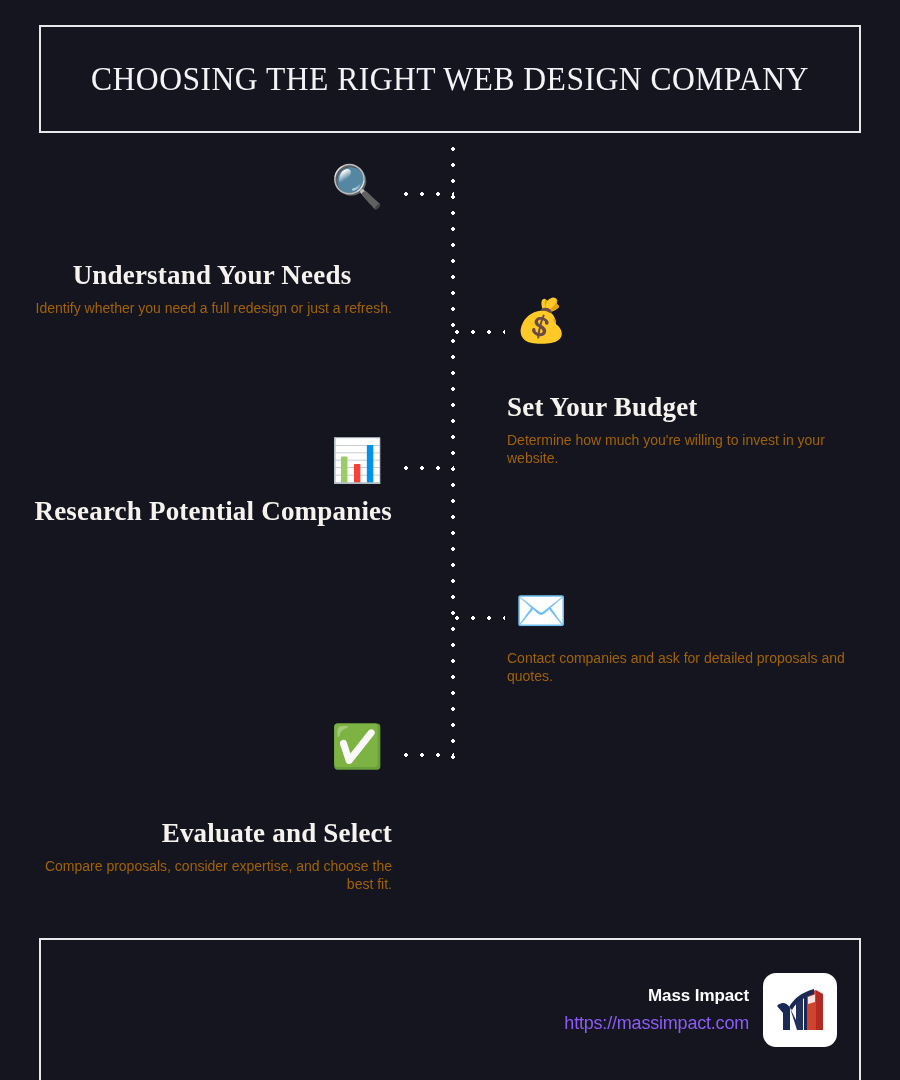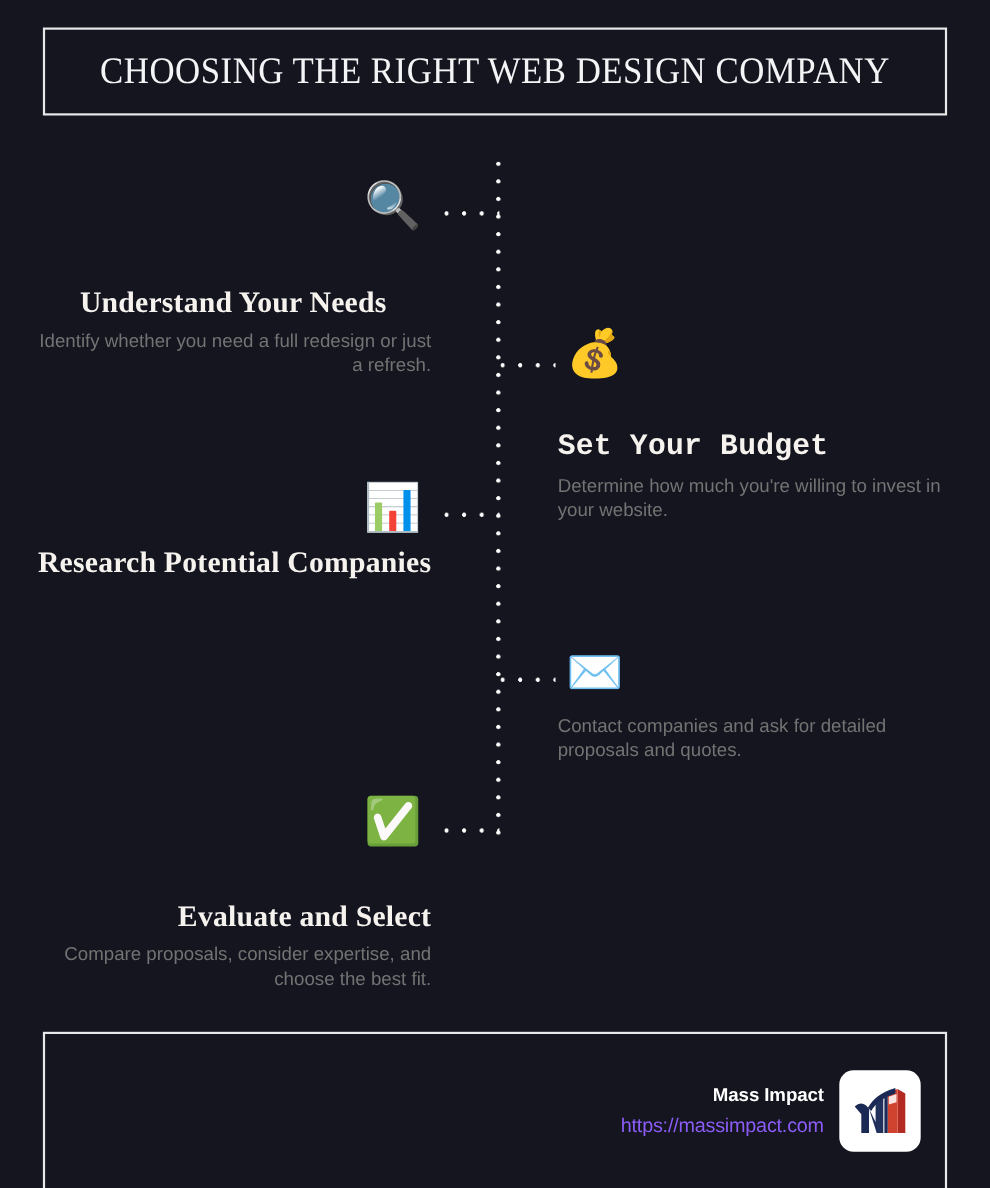--- a/index.html
+++ b/index.html
@@ -21,21 +21,21 @@
     inset: 0;
     background: #14151f;
   }
 
   
   .title-box {
     position: absolute;
     left: 39px;
     top: 25px;
     width: 822px;
-    height: 80px;
+    height: 108px;
     border: 2px solid #e8e8ea;
     box-sizing: border-box;
     display: flex;
     align-items: center;
     justify-content: center;
   }
   .title-text {
     color: #f4f4f6;
     font-family: "Liberation Serif", "DejaVu Serif", serif;
     font-size: 34px;
@@ -86,23 +86,23 @@
   .step-title {
     color: #f6f3ef;
     font-family: "Liberation Serif", "DejaVu Serif", serif;
     font-weight: bold;
     font-size: 27px;
     line-height: 1.18;
     margin: 0;
     letter-spacing: 0.2px;
   }
   .step-desc {
-    color: #737373;
+    color: #a16207;
     font-family: "Liberation Sans", sans-serif;
-    font-size: 17px;
+    font-size: 14px;
     line-height: 1.32;
     margin: 7px 0 0 0;
     font-weight: 400;
   }
 
   
   .icon-row { height: 50px; position: relative; }
   .icon-row .emoji-abs { position: absolute; top: -2px; }
 
   
@@ -174,21 +174,21 @@
       <span class="step-icon emoji-abs" style="right: 8px;">🔍</span>
     </div>
     <p class="step-title" style="margin-top: 42px; text-align: center;">Understand Your Needs</p>
     <p class="step-desc">Identify whether you need a full redesign or just a refresh.</p>
   </div>
 
   <div class="step right" style="top: 302px;">
     <div class="icon-row">
       <span class="step-icon emoji-abs" style="left: 8px;">💰</span>
     </div>
-    <p class="step-title" style="margin-top: 40px; font-family: Liberation Mono, monospace;">Set Your Budget</p>
+    <p class="step-title" style="margin-top: 40px;">Set Your Budget</p>
     <p class="step-desc">Determine how much you're willing to invest in your website.</p>
   </div>
 
   <div class="step left" style="top: 442px;">
     <div class="icon-row" style="height: 48px;">
       <span class="step-icon emoji-abs" style="right: 8px;">📊</span>
     </div>
     <p class="step-title" style="margin-top: 6px;">Research Potential Companies</p>
   </div>
 

